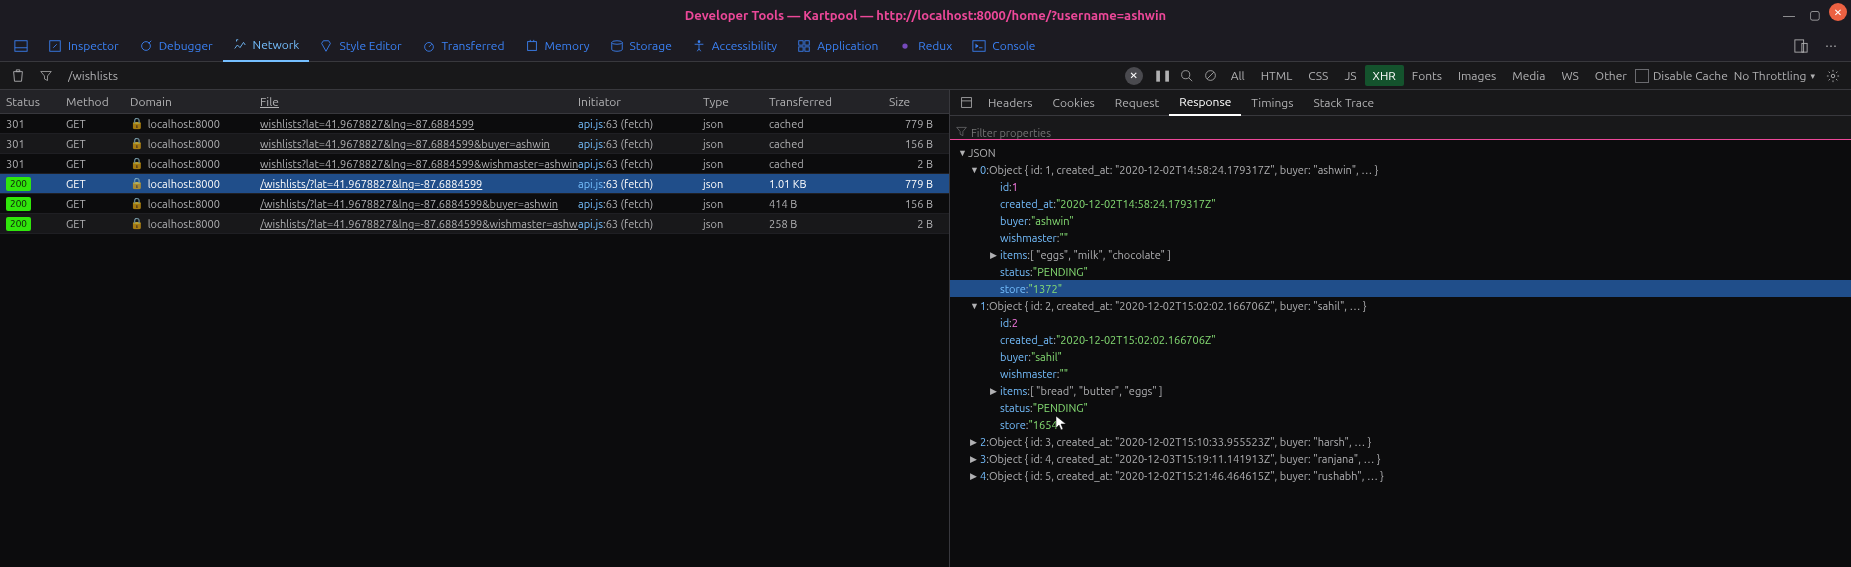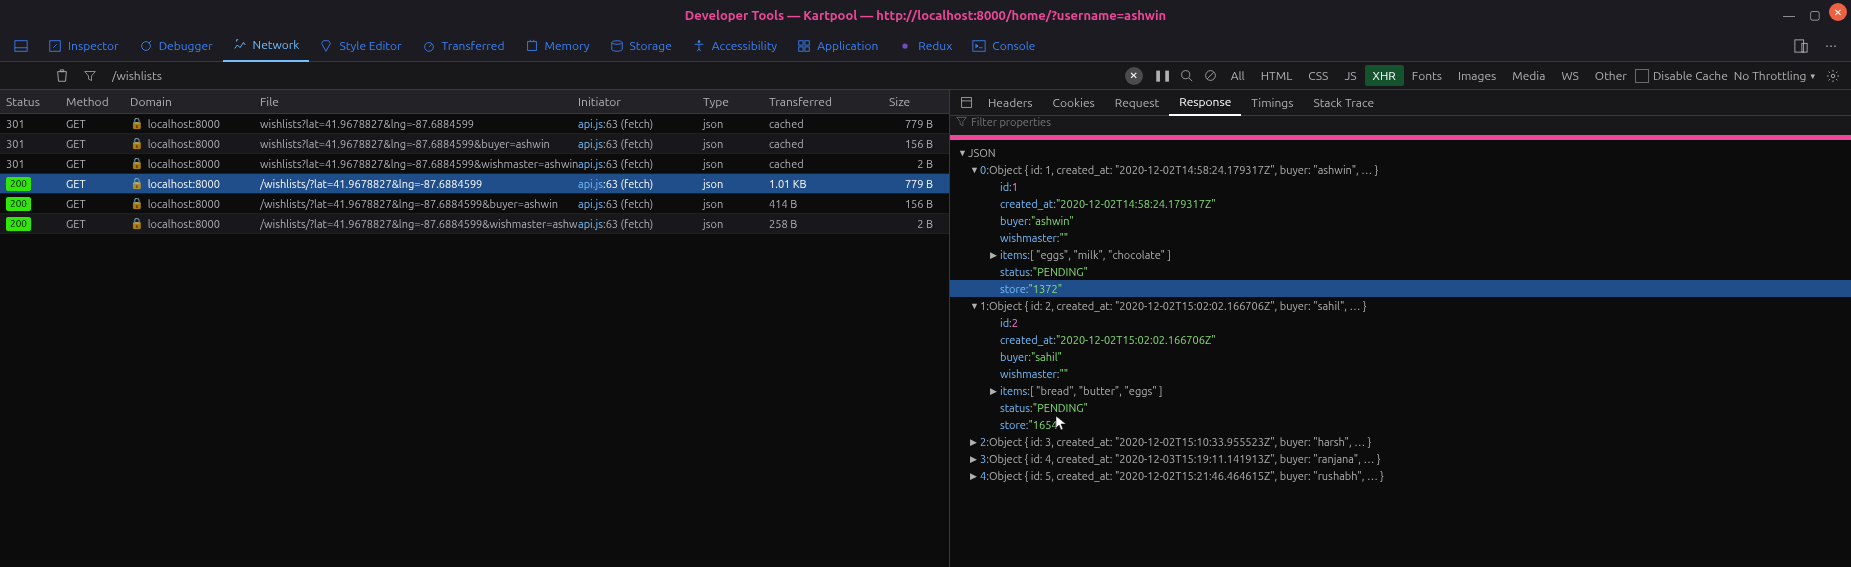--- a/index.html
+++ b/index.html
@@ -8,53 +8,53 @@
 .titlebar-title { color:#ec4899; font-size:13px; font-weight:600;text-align:right; }
 .window-controls { position:absolute; right:4px; display:flex; gap:2px; }
 .win-btn { width:24px; height:24px; display:flex; align-items:center; justify-content:center; color:#b1b1b3; border-radius:2px; }
 .win-close { background:#ec6142; border-radius:50%; width:18px; height:18px; color:#fff; font-size:10px; }
 .toolbar { height:32px; background:#1c1b22; border-bottom:1px solid #38383d; display:flex; align-items:center; padding:0 4px; }
 .tool-tab { display:flex; align-items:center; gap:6px; padding:0 10px; height:32px; color:#3b82f6; cursor:pointer; }
 .tool-tab.active { color:#75bfff; border-bottom:2px solid #75bfff; }
 .tool-tab svg { width:14px; height:14px; fill:currentColor; }
 .toolbar-right { margin-left:auto; display:flex; align-items:center; gap:6px; padding-right:4px; }
 .secondary-bar { height:28px; background:#18181a; border-bottom:1px solid #38383d; display:flex; align-items:center; }
-.sb-left { display:flex; align-items:center; gap:4px; padding:0 6px;margin-left:44px; }
+.sb-left { display:flex; align-items:center; gap:4px; padding:0 6px; }
 .sb-icon { width:24px; height:24px; display:flex; align-items:center; justify-content:center; cursor:pointer; color:#b1b1b3; }
 .filter-input { background:transparent; border:none; color:#b1b1b3; font-size:12px; padding:2px 6px; width:200px; outline:none; }
 .sb-right { margin-left:auto; display:flex; align-items:center; gap:0; padding-right:6px; }
 .filter-chip { padding:4px 8px; color:#b1b1b3; cursor:pointer; font-size:12px; }
 .filter-chip.active { background:#14532d; color:#fff; border-radius:2px; }
 .clear-round { width:18px; height:18px; background:#4a4a4f; border-radius:50%; display:flex; align-items:center; justify-content:center; margin-right:8px; cursor:pointer; }
 .checkbox { width:14px; height:14px; border:1px solid #6a6a6f; margin-right:4px; }
 .throttle { display:flex; align-items:center; gap:4px; padding:0 6px; }
 .main { display:flex; height:calc(100% - 90px); }
 .requests-panel { width:950px; display:flex; flex-direction:column; border-right:1px solid #38383d; }
 .req-header { display:flex; background:#232327; border-bottom:1px solid #38383d; height:24px; align-items:center; color:#b1b1b3; font-size:12px; }
 .req-row { display:flex; height:20px; align-items:center; font-size:11px; border-bottom:1px solid #1f1f23; }
 .req-row:nth-child(even){ background:#18181a; }
 .req-row.selected { background:#204e8a; color:#fff; }
 .col-status{width:66px;padding-left:6px;}
 .col-method{width:64px;}
 .col-domain{width:130px;display:flex;align-items:center;gap:4px;}
-.col-file{width:318px;white-space:nowrap;overflow:hidden;}
+.col-file{width:318px;white-space:nowrap;overflow:hidden;text-decoration:underline;}
 .col-initiator{width:125px;}
 .col-initiator .link{color:#75bfff;}
 .col-type{width:66px;}
 .col-trans{width:120px;}
 .col-size{width:52px;text-align:right;padding-right:8px;}
 .req-header .col-size{text-align:left;}
 .status-200 { background:#30e60b; color:#0c0c0d; padding:0 4px; border-radius:2px; font-size:10px; height:14px; line-height:14px; display:inline-block; }
 .lock{opacity:.7}
 .details-panel { flex:1; display:flex; flex-direction:column; }
 .tabs-row { height:26px; background:#18181a; border-bottom:1px solid #38383d; display:flex; align-items:center; padding:0 4px; }
 .dtab { padding:0 10px; height:26px; display:flex; align-items:center; color:#b1b1b3; cursor:pointer; }
 .dtab.active { border-bottom:2px solid #fff; color:#fff; }
 .dtab-icon { width:24px; display:flex; justify-content:center; }
-.filter-row { height:24px; border-bottom:5px solid #ec4899; display:flex; align-items:flex-start; padding:0 6px; background:#18181a; }
+.filter-row { height:24px; border-bottom:1px solid #ec4899; display:flex; align-items:flex-end; padding:0 6px; background:#18181a; }
 .filter-row input { background:transparent; border:none; color:#b1b1b3; font-size:11px; outline:none; flex:1; }
 .json-tree { padding:4px 0; font-family:Menlo,Consolas,monospace; font-size:11px; overflow:auto; flex:1; }
 .jt-row { display:flex; align-items:center; height:17px; padding-left:8px; white-space:nowrap; cursor:default; }
 .jt-row.selected { background:#204e8a; }
 .arrow { display:inline-block; width:10px; color:#b1b1b3; font-size:9px; }
 .key { color:#75bfff; }
 .obj { color:#b1b1b3; }
 .str { color:#86de74; }
 .num { color:#ff7de9; }
 .pun { color:#b1b1b3; }

